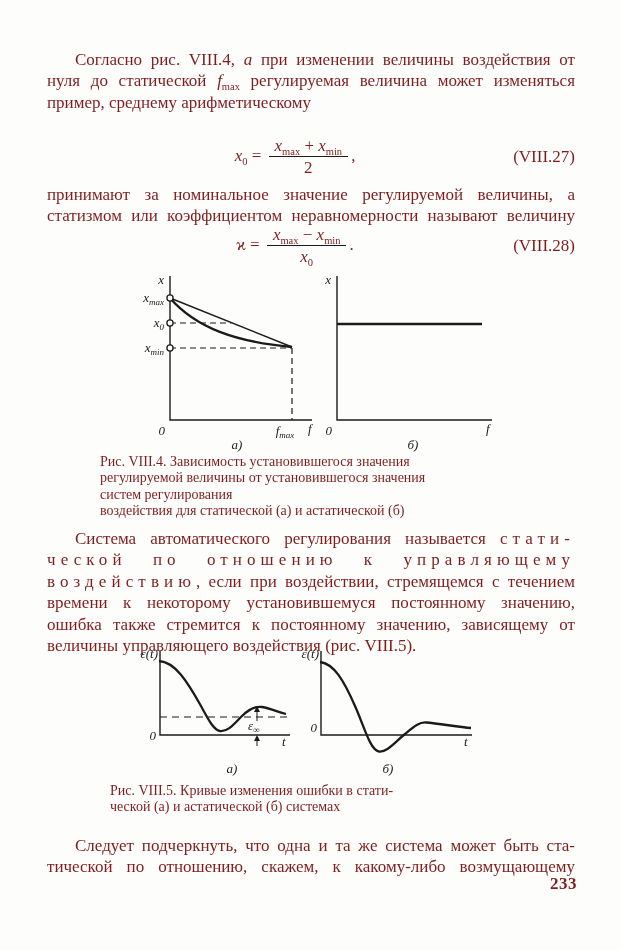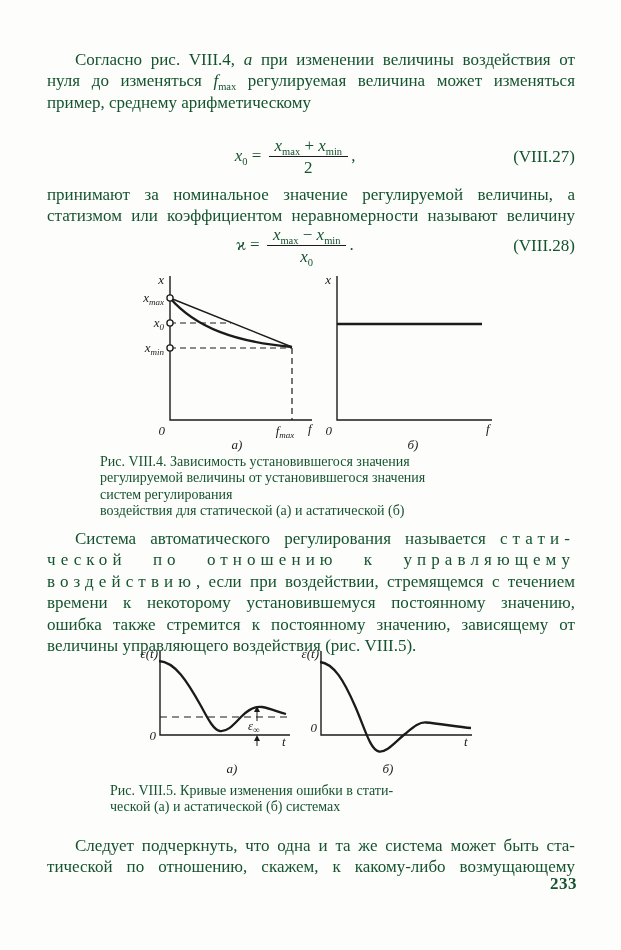--- a/index.html
+++ b/index.html
@@ -1,16 +1,16 @@
 <!DOCTYPE html>
 <html><head>
 <meta charset="utf-8">
 <style>
   html,body{margin:0;padding:0;width:621px;height:950px;overflow:hidden;background:#ffffff;}
-  #page{position:relative;width:621px;height:950px;background:#fdfdfc;color:#14532d;
+  #page{position:relative;width:621px;height:950px;background:#fdfdfc;color:#7f1d1d;
         font-family:"Liberation Serif","DejaVu Serif",serif;font-size:17px;}
   .para{position:absolute;left:47px;width:528px;}
   .ln{line-height:21.4px;text-align:justify;text-align-last:justify;white-space:nowrap;}
   .ln.last{text-align-last:left;}
   .ind{text-indent:28px;}
   .sp{letter-spacing:0.30em;}
   i,.var{font-style:italic;}
   sub{font-size:10.5px;line-height:0;}
   .eqrow{position:absolute;left:47px;width:528px;display:flex;align-items:center;justify-content:center;}
   .eq{transform:translateX(-16px);white-space:nowrap;}
@@ -26,21 +26,21 @@
   .svgsub{font-size:9px;}
   .stroke{stroke:#1b1b1b;fill:none;}
 </style>
 </head>
 <body>
 
 <div id="page">
 
   <div class="para" style="top:49px;">
     <div class="ln ind"><span>Согласно рис. VIII.4, </span><i>а</i><span> при изменении величины воздействия от</span></div>
-    <div class="ln"><span>нуля до изменяться </span><i>f</i><sub>max</sub><span> регулируемая величина может изменяться</span></div>
+    <div class="ln"><span>нуля до статической </span><i>f</i><sub>max</sub><span> регулируемая величина может изменяться</span></div>
     <div class="ln last">пример, среднему арифметическому</div>
   </div>
 
   <div class="eqrow" style="top:134px;height:46px;">
     <div class="eq">
       <i>x</i><sub>0</sub><span> = </span><span class="frac"><span class="num"><i>x</i><sub>max</sub><span> + </span><i>x</i><sub>min</sub></span><span class="den">2</span></span><span>,</span>
     </div>
     <div class="eqtag">(VIII.27)</div>
   </div>
 

